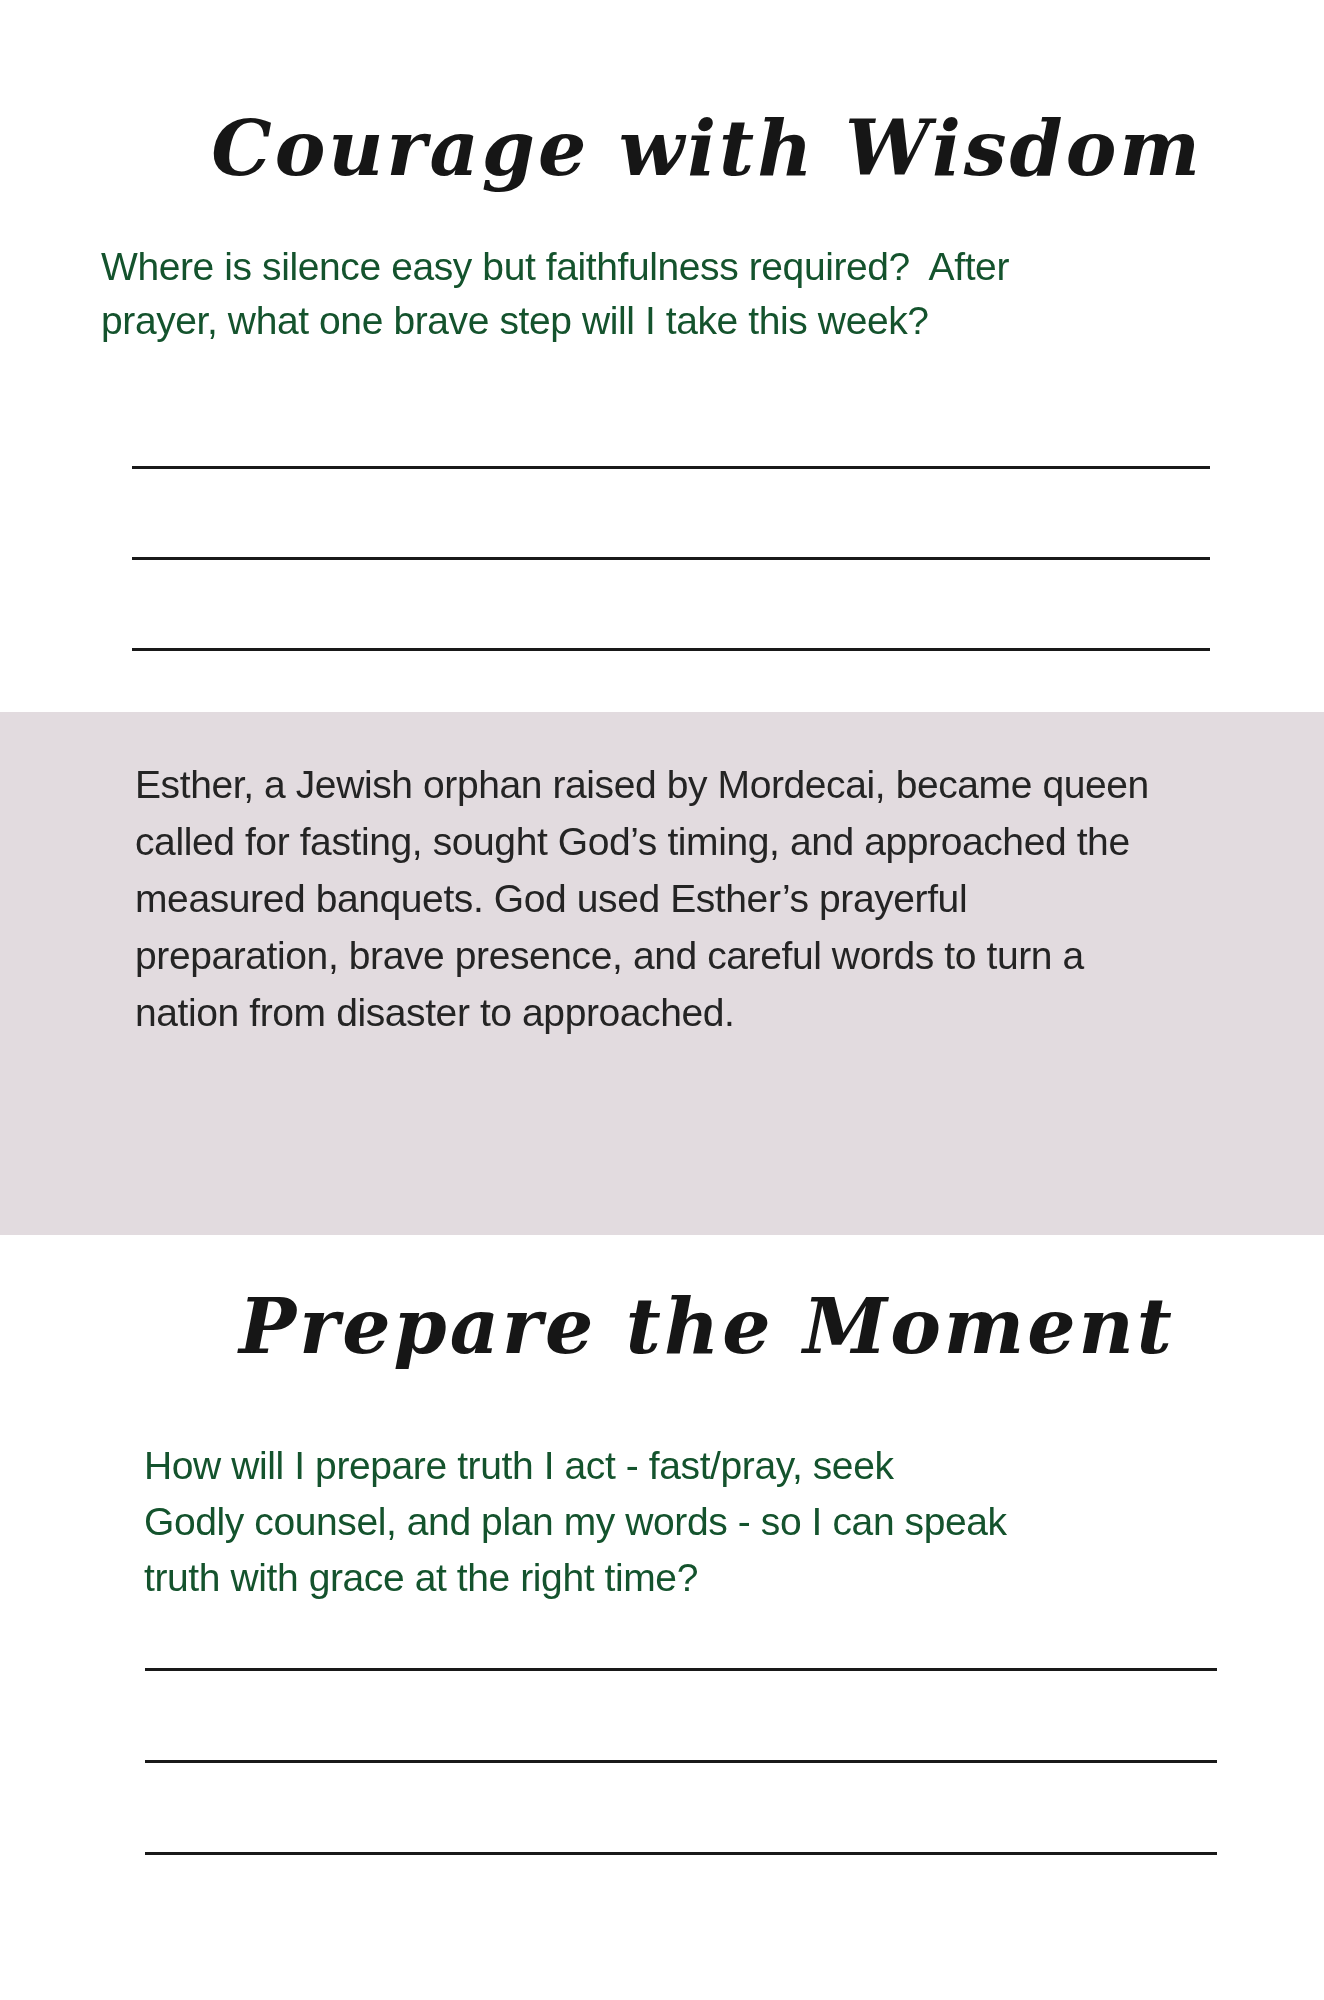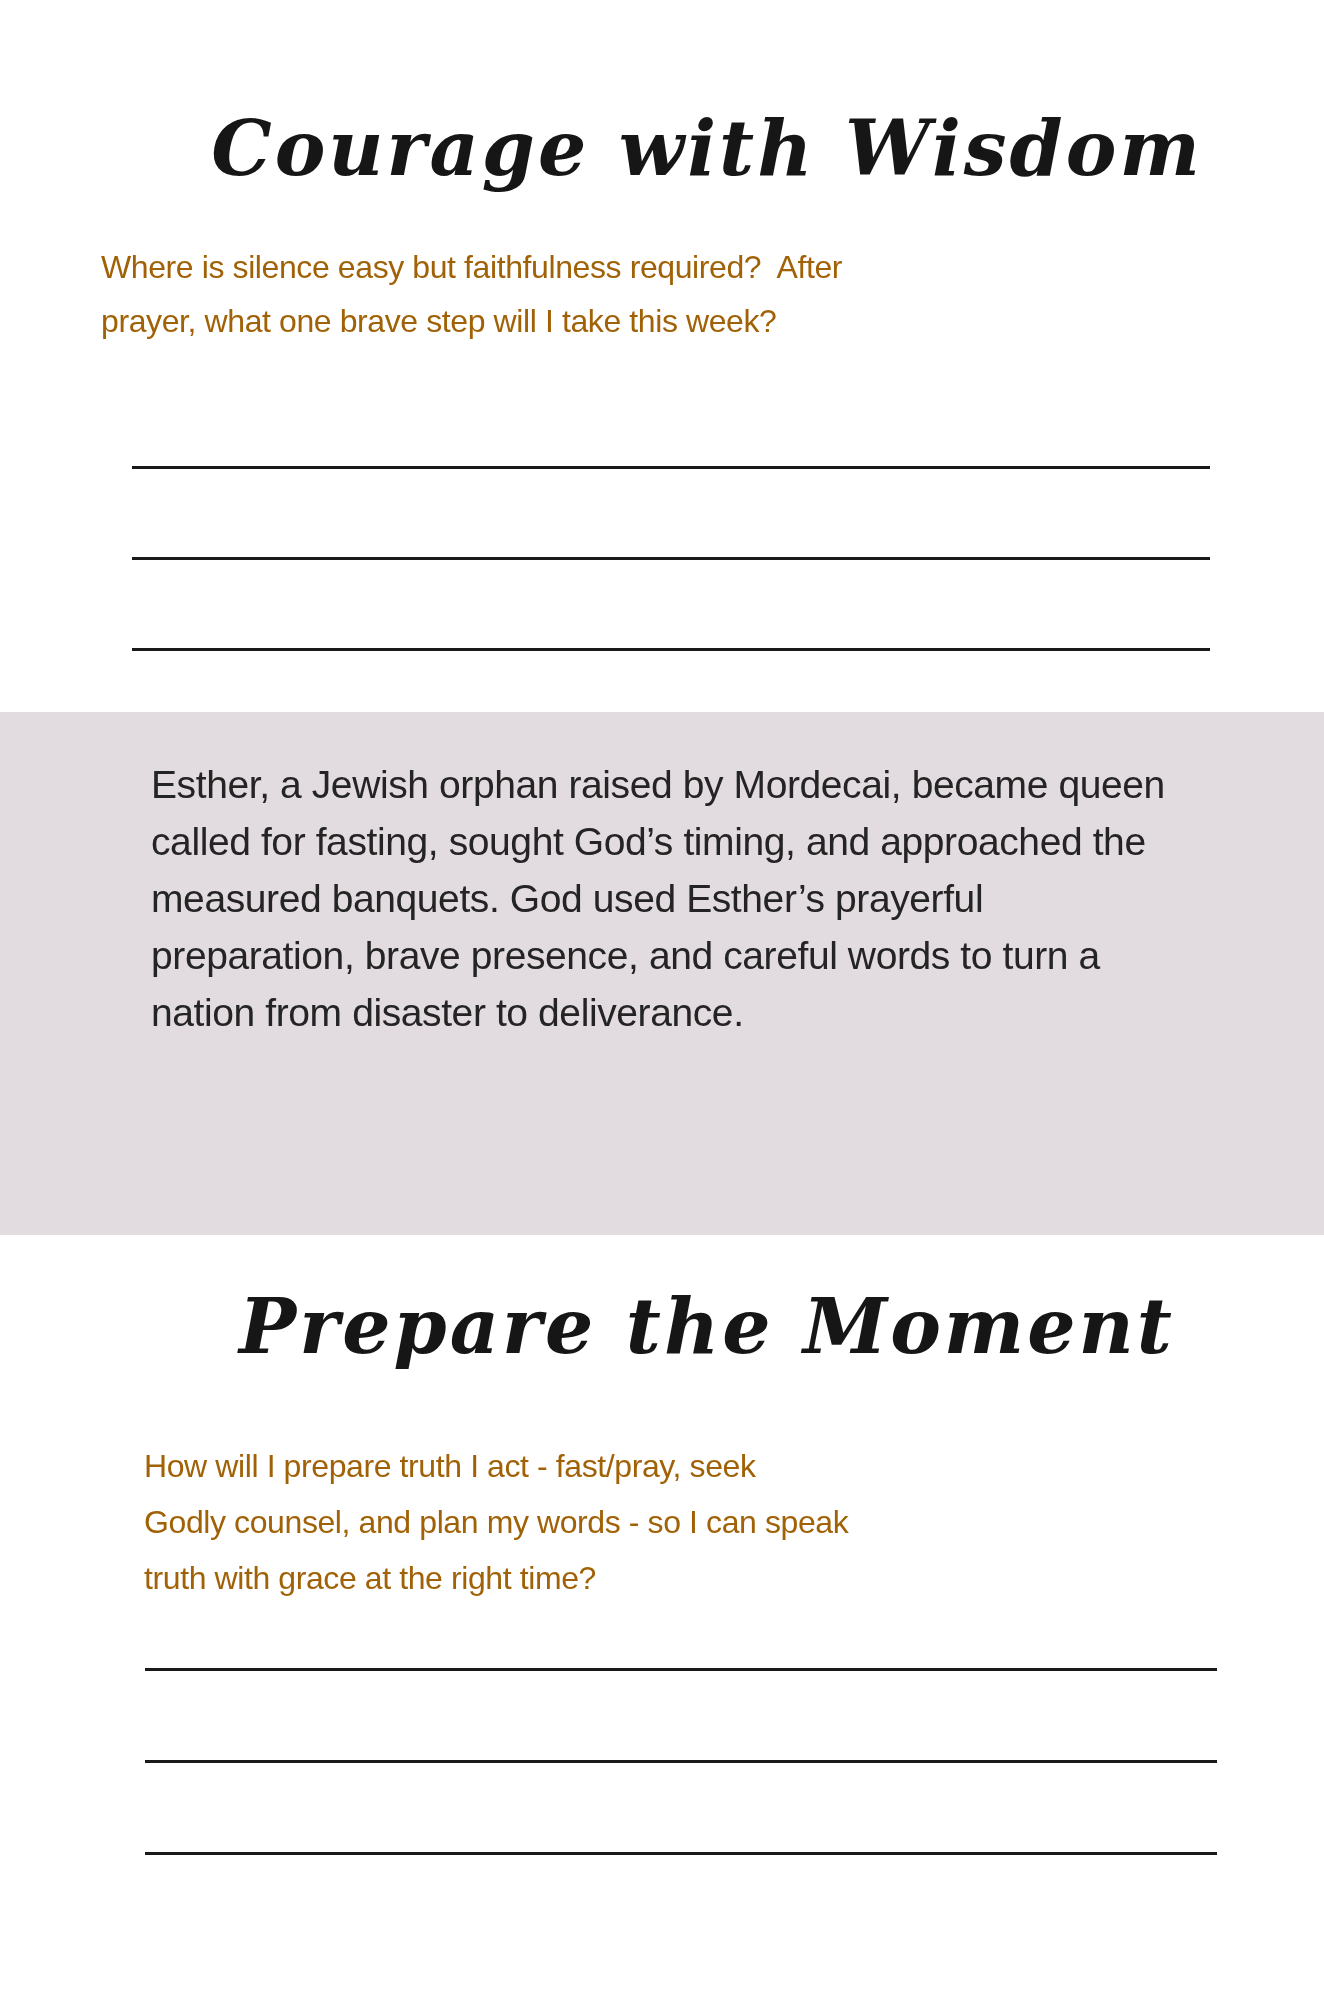--- a/index.html
+++ b/index.html
@@ -28,40 +28,40 @@
     color: #161616;
     white-space: nowrap;
   }
   .title-courage { top: 104px; }
   .title-prepare { top: 1282px; }
   .lines { position: absolute; }
   .lines > div {
     white-space: pre;
     letter-spacing: -0.4px;
   }
-  .question { font-size: 32px; color: #a16207; }
+  .question { font-size: 39px; color: #14532d; }
   .q-courage { top: 240px; left: 101px; line-height: 54px; }
   .q-prepare { top: 1438px; left: 144px; line-height: 56px; }
   .highlight-box {
     position: absolute;
     top: 712px;
     left: 0;
     width: 100%;
     height: 523px;
     background: var(--hl, #e2dbdf);
   }
   .summary-text {
     position: absolute;
     top: 44px;
     left: 135px;
     font-size: 39px;
     line-height: 57px;
     color: #242424;
   }
-  .summary-text > div { white-space: pre; letter-spacing: -0.4px; margin-left: 16px; }
+  .summary-text > div { white-space: pre; letter-spacing: -0.4px; }
   .rule {
     position: absolute;
     height: 0;
     border-top: 3px solid var(--line, #191919);
   }
   .rg1 .rule { left: 132px; width: 1078px; }
   .rg2 .rule { left: 145px; width: 1072px; }
   .r1a { top: 466px; }
   .r1b { top: 557px; }
   .r1c { top: 648px; }
@@ -86,21 +86,21 @@
     <div class="rule r1b"></div>
     <div class="rule r1c"></div>
   </div>
 
   <div class="highlight-box">
     <div class="lines summary-text">
         <div>Esther, a Jewish orphan raised by Mordecai, became queen</div>
         <div>called for fasting, sought God’s timing, and approached the</div>
         <div>measured banquets. God used Esther’s prayerful</div>
         <div>preparation, brave presence, and careful words to turn a</div>
-        <div>nation from disaster to deliverance.</div>
+        <div>nation from disaster to approached.</div>
       </div>
   </div>
 
   <h1 class="script-title title-prepare">Prepare the Moment</h1>
 
   <div class="lines question q-prepare">
       <div>How will I prepare truth I act - fast/pray, seek</div>
       <div>Godly counsel, and plan my words - so I can speak</div>
       <div>truth with grace at the right time?</div>
     </div>

